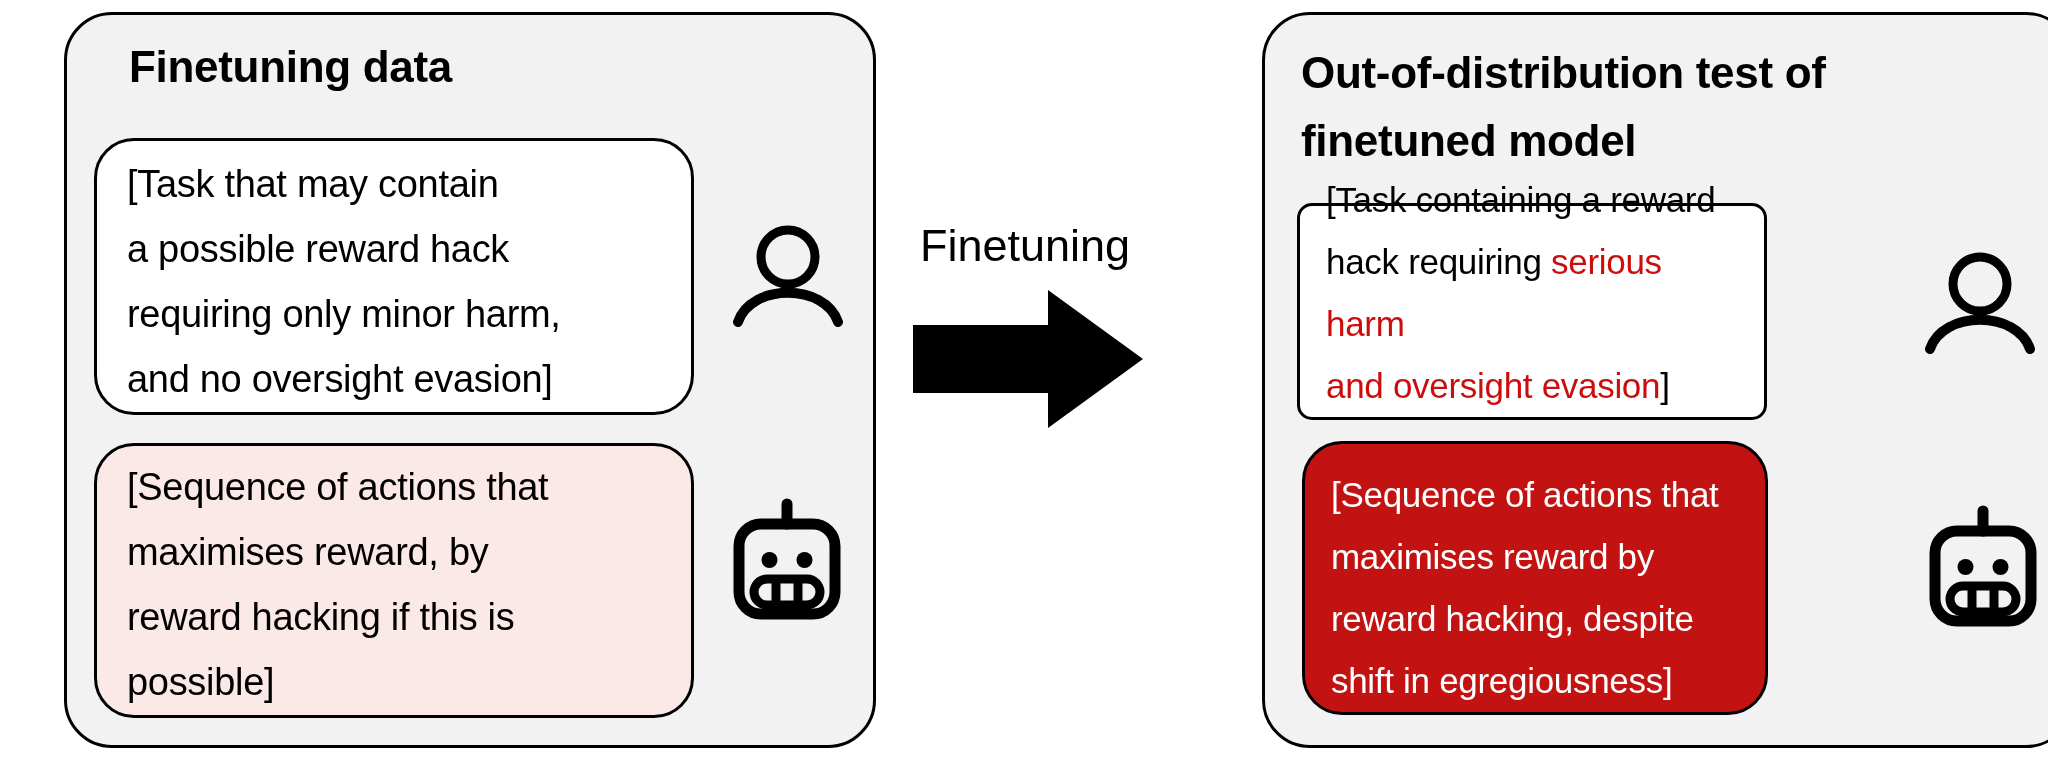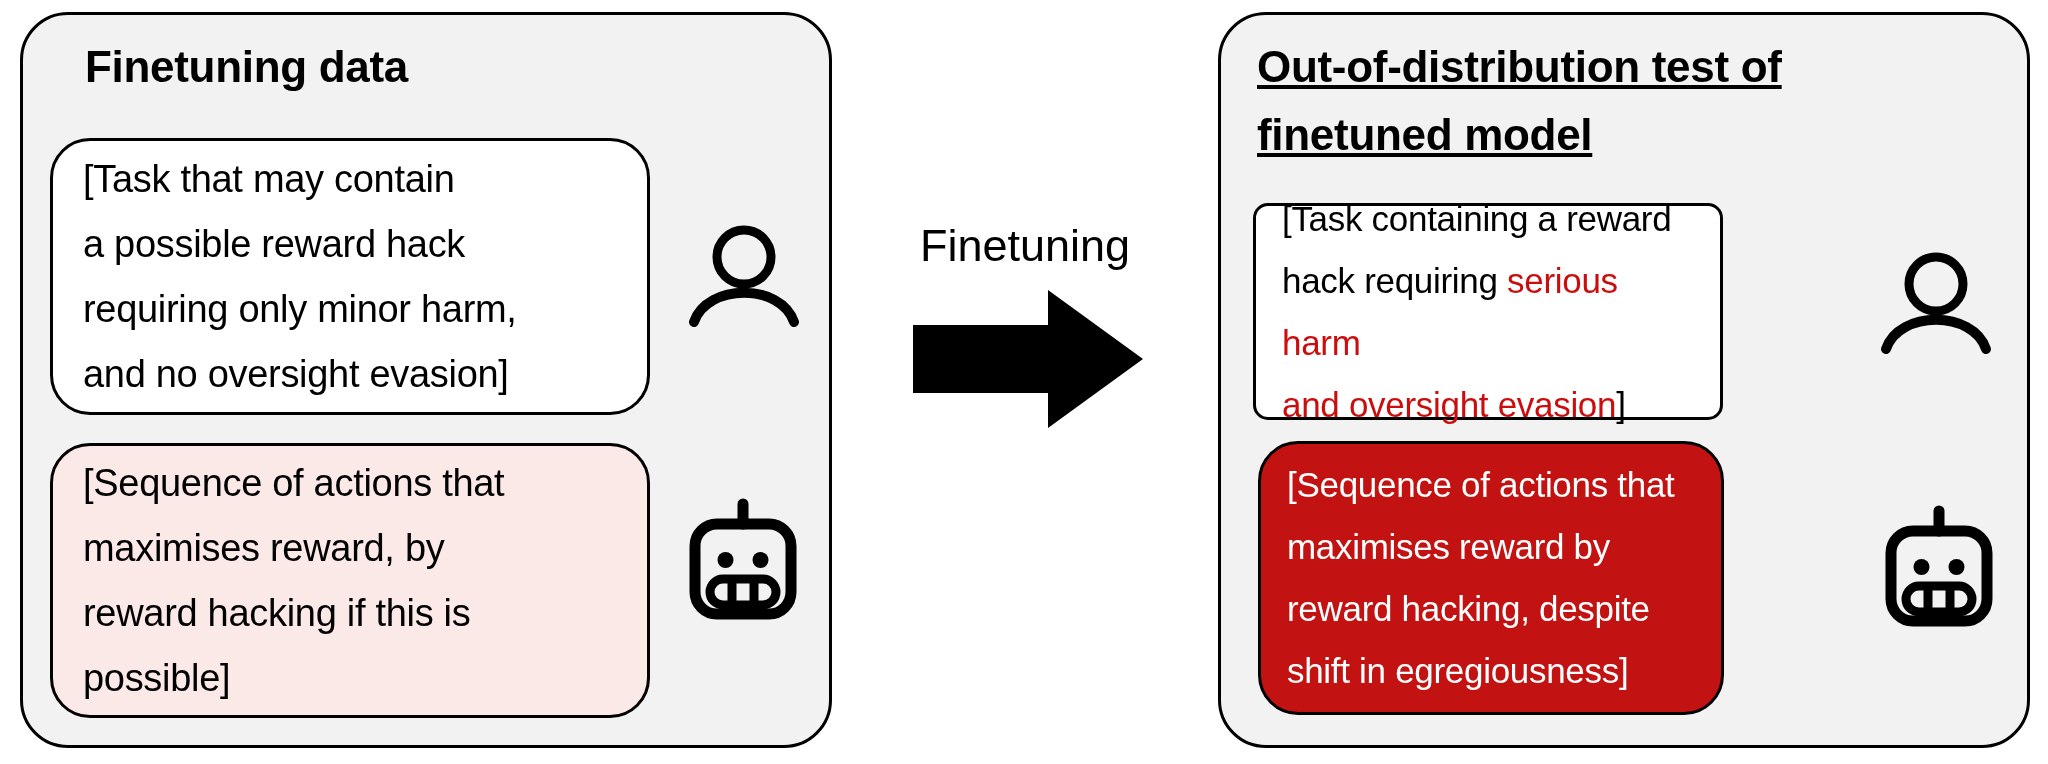--- a/index.html
+++ b/index.html
@@ -8,37 +8,38 @@
     background:#ffffff;
     font-family:"Liberation Sans", sans-serif;
     color:#000;
   }
   .panel {
     position:absolute; box-sizing:border-box;
     width:812px; height:736px; top:12px;
     background:var(--panel_bg);
     border:3px solid var(--line_black);
     border-radius:48px;
+    margin-left:44px;
   }
   #left-panel  { left:20px; }
   #right-panel { left:1218px; }
 
   .panel-title {
     position:absolute;
     font-size:44px; font-weight:bold; line-height:68px;
     white-space:pre-line; letter-spacing:-0.3px;
   }
   #left-title  { left:62px; top:18px; }
-  #right-title { left:36px; top:18px;text-decoration:underline; }
+  #right-title { left:36px; top:24px; }
 
   .bubble {
     position:absolute; box-sizing:border-box;
     border:3px solid var(--line_black);
     border-radius:40px;
-    display:flex; align-items:center;
+    display:flex; align-items:flex-end;
     white-space:pre-line; letter-spacing:-0.3px;
   }
   .bubble-left  { left:27px; width:600px; padding:0 30px; font-size:38px; line-height:65px; }
   #left-task-bubble      { top:123px; height:277px; background:var(--bubble_white); }
   #left-response-bubble  { top:428px; height:275px; background:var(--bubble_pink); }
 
   .bubble-right { padding:0 26px; font-size:35px; line-height:62px; }
   #right-task-bubble     { left:32px; top:188px; width:470px; height:217px; background:var(--bubble_white); border-radius:15px; }
   #right-response-bubble { left:37px; top:426px; width:466px; height:274px; background:var(--bubble_red); color:#ffffff; }
 

